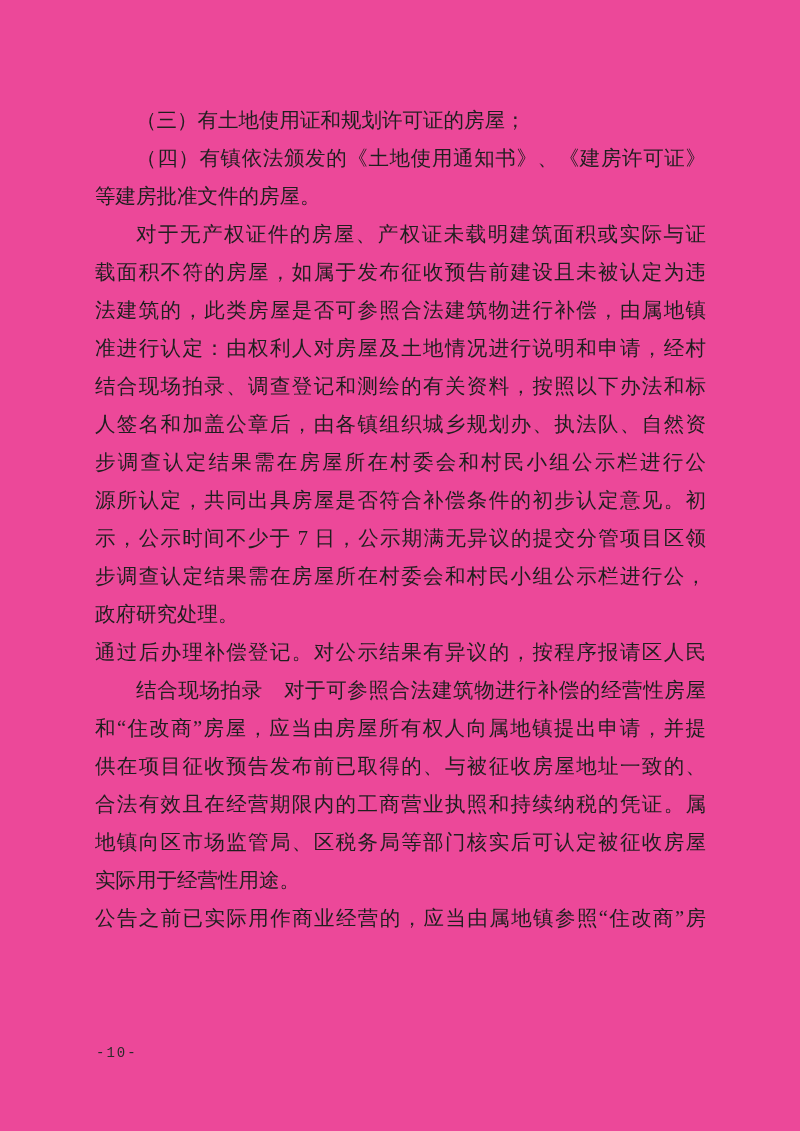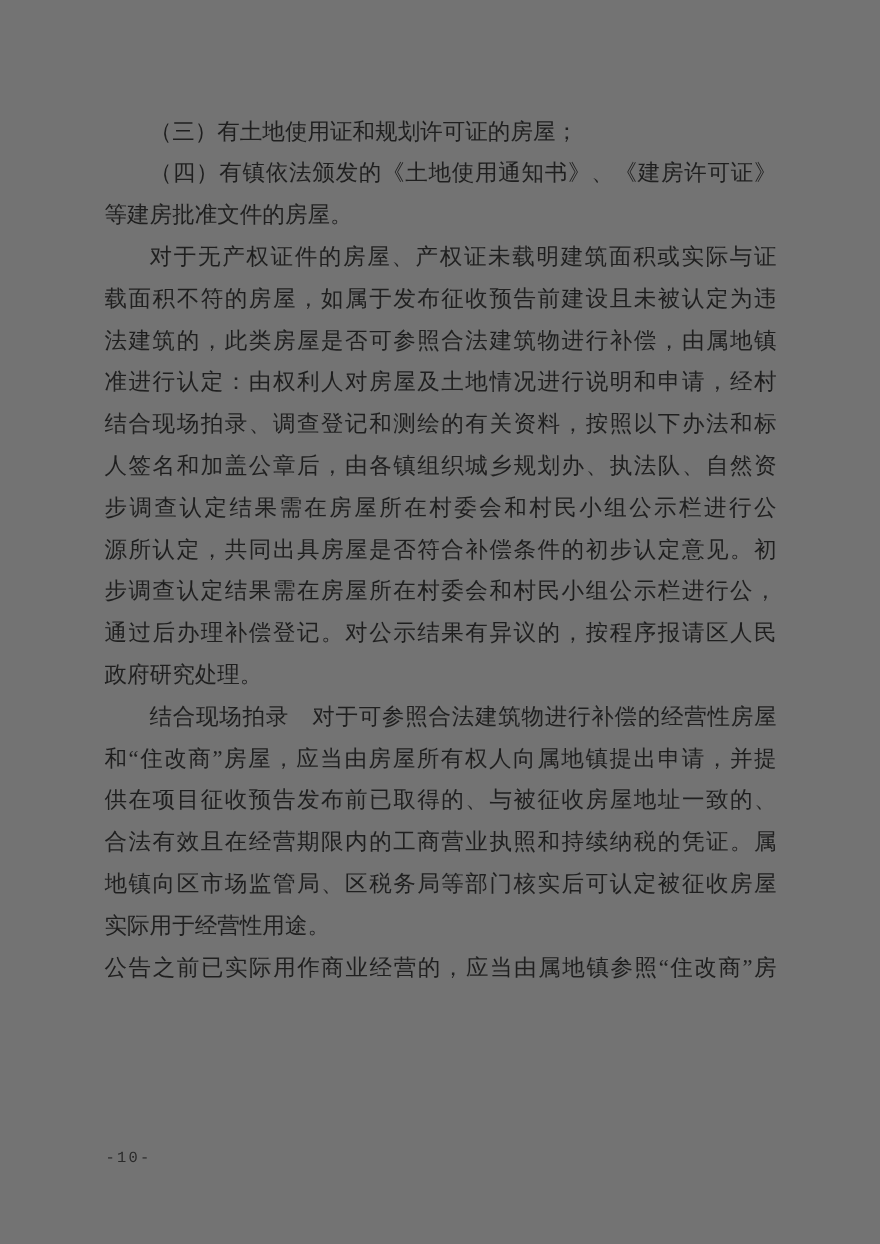--- a/index.html
+++ b/index.html
@@ -4,21 +4,21 @@
 <style>
   html, body {
     margin: 0;
     padding: 0;
     background: #ffffff;
   }
   .page {
     position: relative;
     width: 800px;
     height: 1131px;
-    background: #737373;
+    background: #ec4899;
     overflow: hidden;
     font-family: "Liberation Serif", "DejaVu Serif", serif;
     color: #1f1f1f;
   }
   .text-block {
     position: absolute;
     left: 95px;
     top: 101px;
     width: 611px;
   }
@@ -61,23 +61,24 @@
     <div class="ln indent">（四）有镇依法颁发的《土地使用通知书》、《建房许可证》</div>
     <div class="ln end">等建房批准文件的房屋。</div>
     <div class="ln indent">对于无产权证件的房屋、产权证未载明建筑面积或实际与证</div>
     <div class="ln">载面积不符的房屋，如属于发布征收预告前建设且未被认定为违</div>
     <div class="ln">法建筑的，此类房屋是否可参照合法建筑物进行补偿，由属地镇</div>
     <div class="ln">准进行认定：由权利人对房屋及土地情况进行说明和申请，经村</div>
     <div class="ln">结合现场拍录、调查登记和测绘的有关资料，按照以下办法和标</div>
     <div class="ln">人签名和加盖公章后，由各镇组织城乡规划办、执法队、自然资</div>
     <div class="ln">步调查认定结果需在房屋所在村委会和村民小组公示栏进行公</div>
     <div class="ln">源所认定，共同出具房屋是否符合补偿条件的初步认定意见。初</div>
+    <div class="ln">示，公示时间不少于 7 日，公示期满无异议的提交分管项目区领</div>
     <div class="ln">步调查认定结果需在房屋所在村委会和村民小组公示栏进行公，</div>
+    <div class="ln end">政府研究处理。</div>
     <div class="ln">通过后办理补偿登记。对公示结果有异议的，按程序报请区人民</div>
-    <div class="ln end">政府研究处理。</div>
     <div class="ln indent">结合现场拍录　对于可参照合法建筑物进行补偿的经营性房屋</div>
     <div class="ln">和“住改商”房屋，应当由房屋所有权人向属地镇提出申请，并提</div>
     <div class="ln">供在项目征收预告发布前已取得的、与被征收房屋地址一致的、</div>
     <div class="ln">合法有效且在经营期限内的工商营业执照和持续纳税的凭证。属</div>
     <div class="ln">地镇向区市场监管局、区税务局等部门核实后可认定被征收房屋</div>
     <div class="ln end">实际用于经营性用途。</div>
     <div class="ln">公告之前已实际用作商业经营的，应当由属地镇参照“住改商”房</div>
   </div>
   <div class="pageno">-10-</div>
 </div>

